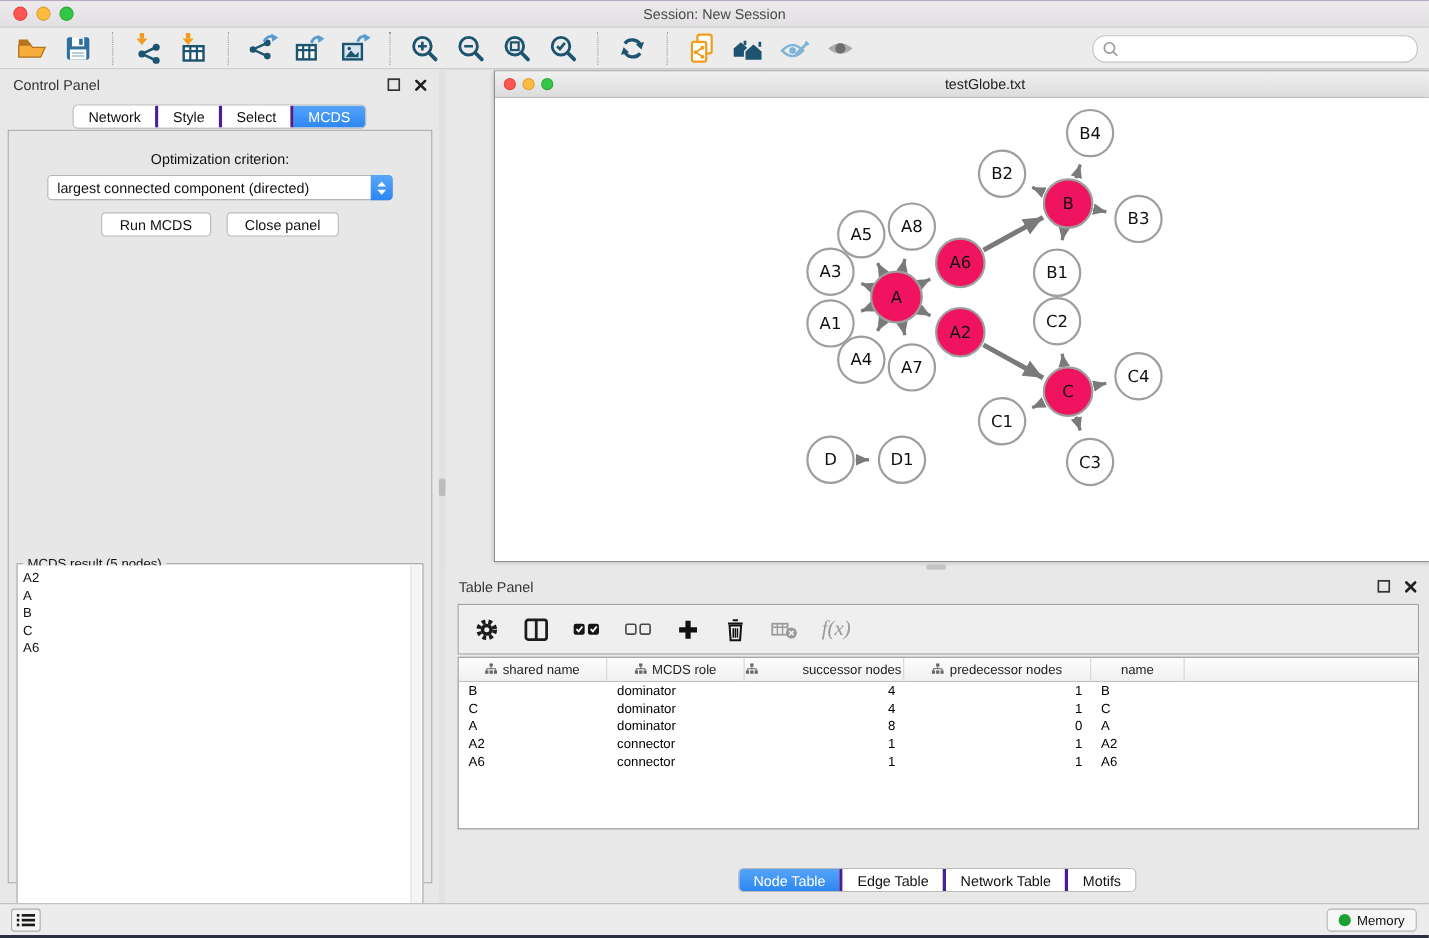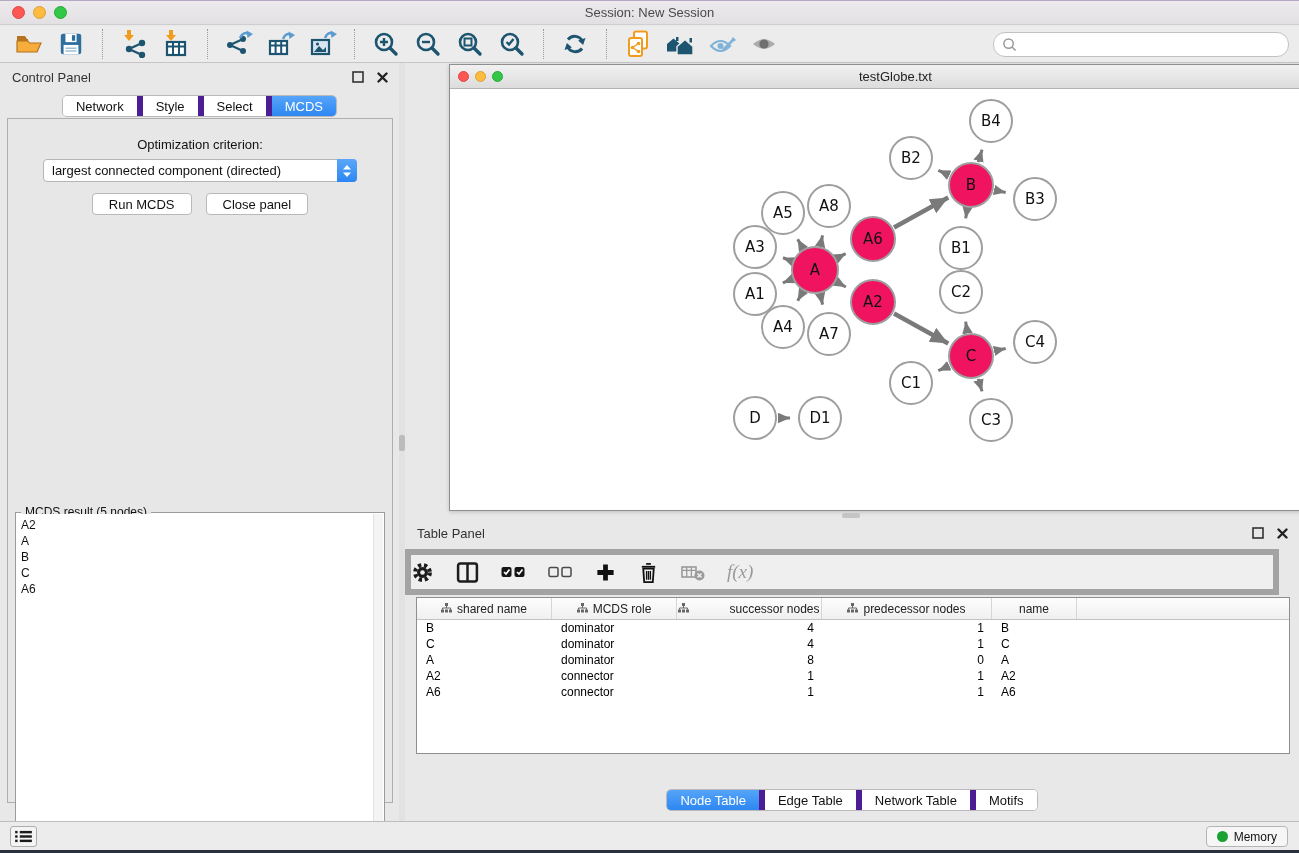--- a/index.html
+++ b/index.html
@@ -28,21 +28,21 @@
   .searchbox input { border:none; outline:none; flex:1; font-size:12px; margin-left:5px; background:transparent; }
 
   
   .control-panel { position:absolute; left:0; top:62px; width:399px; height:758px; background:#e8e8e8; }
   .panel-header { position:relative; height:28px; display:flex; align-items:center; padding:0 12px; }
   .panel-header .ptitle { font-size:13px; color:#333; }
   .panel-header .pbtns { position:absolute; right:10px; top:7px; display:flex; gap:10px; align-items:center; }
   .float-btn, .closex-btn { width:14px; height:14px; display:flex; align-items:center; justify-content:center; cursor:pointer; }
 
   .seg-tabs { display:flex; height:22px; border:1px solid #b9b9b9; border-radius:5px; overflow:hidden; background:#fff; }
-  .seg-tab { padding:0 13px; font-size:13px; color:#111; display:flex; align-items:center; background:#fff; border-right:6px solid #4c1d95; cursor:pointer; }
+  .seg-tab { padding:0 13px; font-size:13px; color:#111; display:flex; align-items:center; background:#fff; border-right:3px solid #4c1d95; cursor:pointer; }
   .seg-tab:last-child { border-right:none; }
   .seg-tab.active { background:linear-gradient(#55a4f8,#2d87f2); color:#fff; }
   .cp-tabs-wrap { position:absolute; left:0; top:32px; width:399px; display:flex; justify-content:center; z-index:2; }
 
   .cp-content { position:absolute; left:7px; top:55px; width:386px; height:685px;
     border:1px solid #aeaeae; background:#e7e7e7; }
   .opt-label { position:absolute; left:0; top:18px; width:100%; text-align:center; font-size:13px; color:#111; }
   .criterion { position:absolute; left:35px; top:40px; width:314px; height:23px; background:#fff;
     border:1px solid #b5b5b5; border-radius:4px; display:flex; align-items:center; cursor:pointer; }
   .criterion .ctext { flex:1; font-size:13px; padding-left:8px; color:#111; white-space:nowrap; }
@@ -71,22 +71,22 @@
   .net-titlebar .light { width:11px; height:11px; }
   .net-titlebar .title { width:100%; text-align:center; font-size:13px; color:#222; }
   .net-canvas { position:absolute; left:0; top:24px; right:0; bottom:0; background:#fff; overflow:hidden; }
   .resize-grip { position:absolute; right:1px; bottom:1px; cursor:nwse-resize; }
 
   .h-splitter { position:absolute; left:405px; top:510px; width:894px; height:8px; }
   .h-splitter .nub { position:absolute; left:437px; top:2px; width:18px; height:5px; background:#c4c4c4; border-radius:2px; }
 
   
   .table-panel { position:absolute; left:405px; top:518px; width:894px; height:302px; background:#e8e8e8; }
-  .tp-toolbar { position:absolute; left:0; top:30px; width:874px; height:46px;
-    background:#efefef; border:6px solid #a3a3a3; display:flex; align-items:center; }
+  .tp-toolbar { position:absolute; left:11px; top:30px; width:874px; height:46px;
+    background:#efefef; border:1px solid #a3a3a3; display:flex; align-items:center; padding-left:14px; }
   .tp-icon { display:flex; align-items:center; justify-content:center; margin-right:22px; cursor:pointer; }
   .fx { font-family:"Liberation Serif", serif; font-style:italic; font-size:19px; color:#9a9a9a; cursor:default; }
 
   .tp-table { position:absolute; left:11px; top:78px; width:874px; height:157px; background:#fff; border:1px solid #8f8f8f; overflow:hidden; }
   .t-head { display:flex; height:22px; background:linear-gradient(#fdfdfd,#f0f0f0); border-bottom:1px solid #c2c2c2; }
   .t-hcell { display:flex; align-items:center; justify-content:center; gap:5px; font-size:12px; color:#222;
     border-right:1px solid #d6d6d6; cursor:pointer; }
   .t-row { display:flex; height:16px; align-items:center; }
   .t-cell { font-size:12px; color:#000; overflow:hidden; white-space:nowrap; }
 

